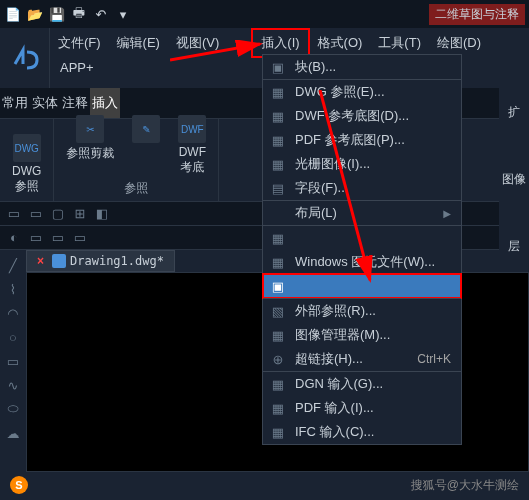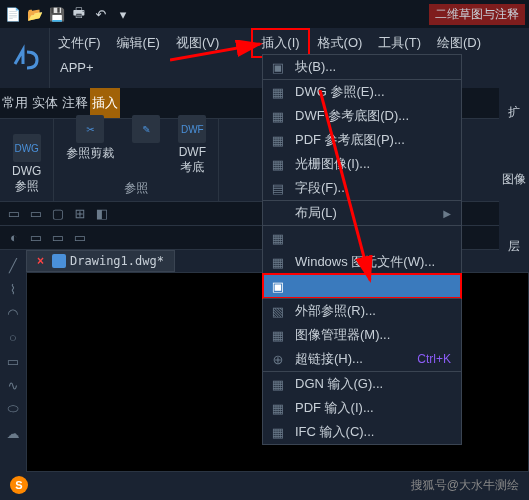--- a/index.html
+++ b/index.html
@@ -8,21 +8,21 @@
 .titlebar .icon { width:18px; height:18px; display:flex; align-items:center; justify-content:center; }
 .titlebar .mode { margin-left:auto; color:#c8d0d8; font-size:12px; background:#7f1d1d; padding:2px 6px; }
 .logo { width:50px; height:60px; display:flex; align-items:center; justify-content:center; border-right:1px solid #2a3442; }
 .logo svg { width:32px; height:32px; }
 .menubar { display:flex; align-items:center; height:30px; background:#1a2332; }
 .menubar .menu-item { padding:4px 8px; font-size:13px; color:#c8d0d8; cursor:default; }
 .menubar .menu-item.highlight { border:2px solid #ff0000;margin-left:24px; }
 .app-plus { padding:2px 10px 6px; font-size:13px; color:#c8d0d8; }
 .tabbar { display:flex; height:30px; background:#0f1620; }
 .tabbar .tab { padding:0 2px; display:flex; align-items:center; color:#c8d0d8; font-size:13px; }
-.tabbar .tab.active { background:#a16207; color:#fff; }
+.tabbar .tab.active { background:#404040; color:#fff; }
 .ribbon { height:84px; background:#1a2332; display:flex; border-top:1px solid #2a3442; border-bottom:1px solid #2a3442; }
 .ribbon-group { display:flex; flex-direction:column; align-items:center; justify-content:flex-end; padding:4px 6px; border-right:1px solid #2a3442; }
 .ribbon-btn { display:flex; flex-direction:column; align-items:center; padding:2px 6px; font-size:12px; color:#c8d0d8; }
 .ribbon-btn .ico { width:28px; height:28px; display:flex; align-items:center; justify-content:center; background:#2a3442; border-radius:2px; margin-bottom:2px; font-size:10px; color:#4a90d9; }
 .ribbon-label { font-size:12px; color:#9aa5b1; text-align:center; padding-top:2px; }
 .toolbars { background:#0f1620; }
 .tb-row { height:24px; display:flex; align-items:center; gap:2px; padding:0 4px; border-bottom:1px solid #2a3442; }
 .tb-row .tb-ico { width:20px; height:20px; display:flex; align-items:center; justify-content:center; color:#6a7a8a; }
 .doc-area { display:flex; height:240px; }
 .vtool { width:26px; background:#1a2332; display:flex; flex-direction:column; align-items:center; gap:6px; padding-top:6px; }
@@ -30,21 +30,21 @@
 .doc-tab { background:#2a3442; color:#c8d0d8; font-size:12px; padding:3px 10px; display:inline-flex; align-items:center; gap:4px; border:1px solid #3a4452; }
 .doc-tab .x { color:#ff4444; font-weight:bold; margin-right:4px; }
 .doc-tab .dwg-ico { width:14px; height:14px; background:#4a90d9; border-radius:2px; display:inline-block; }
 .canvas { flex:1; background:#000; border:1px solid #2a3442; }
 
 .dropdown { position:absolute; left:262px; top:54px; width:200px; background:#1a2332; border:1px solid #3a4452; z-index:10; }
 .dropdown .item { display:flex; align-items:center; padding:3px 10px 3px 6px; font-size:13px; color:#c8d0d8; gap:8px; position:relative; }
 .dropdown .item.sep { border-top:1px solid #3a4452; }
 .dropdown .item .mi { width:18px; height:18px; display:flex; align-items:center; justify-content:center; color:#6a7a8a; }
 .dropdown .item .arrow { margin-left:auto; color:#6a7a8a; font-size:10px; }
-.dropdown .item .shortcut { margin-left:auto; color:#8b5cf6; font-size:12px;text-align:right; }
+.dropdown .item .shortcut { margin-left:auto; color:#a3a3a3; font-size:12px;text-align:right; }
 .dropdown .item.hl-ole { background:#3a7abd; color:#fff; }
 .dropdown .item.hl-ole .mi { color:#fff; }
 .dropdown .item.hl-ole.red-box { outline:2px solid #ff0000; outline-offset:-1px; }
 
 .right-strip { position:absolute; right:0; top:84px; width:30px; background:#1a2332; color:#c8d0d8; font-size:12px; display:flex; flex-direction:column; align-items:center; gap:50px; padding-top:20px; }
 .right-strip div { writing-mode:horizontal-tb; }
 
 .arrow-overlay { position:absolute; pointer-events:none; z-index:20; }
 .arrow1 { left:170px; top:40px; }
 .arrow2 { left:310px; top:90px; }

